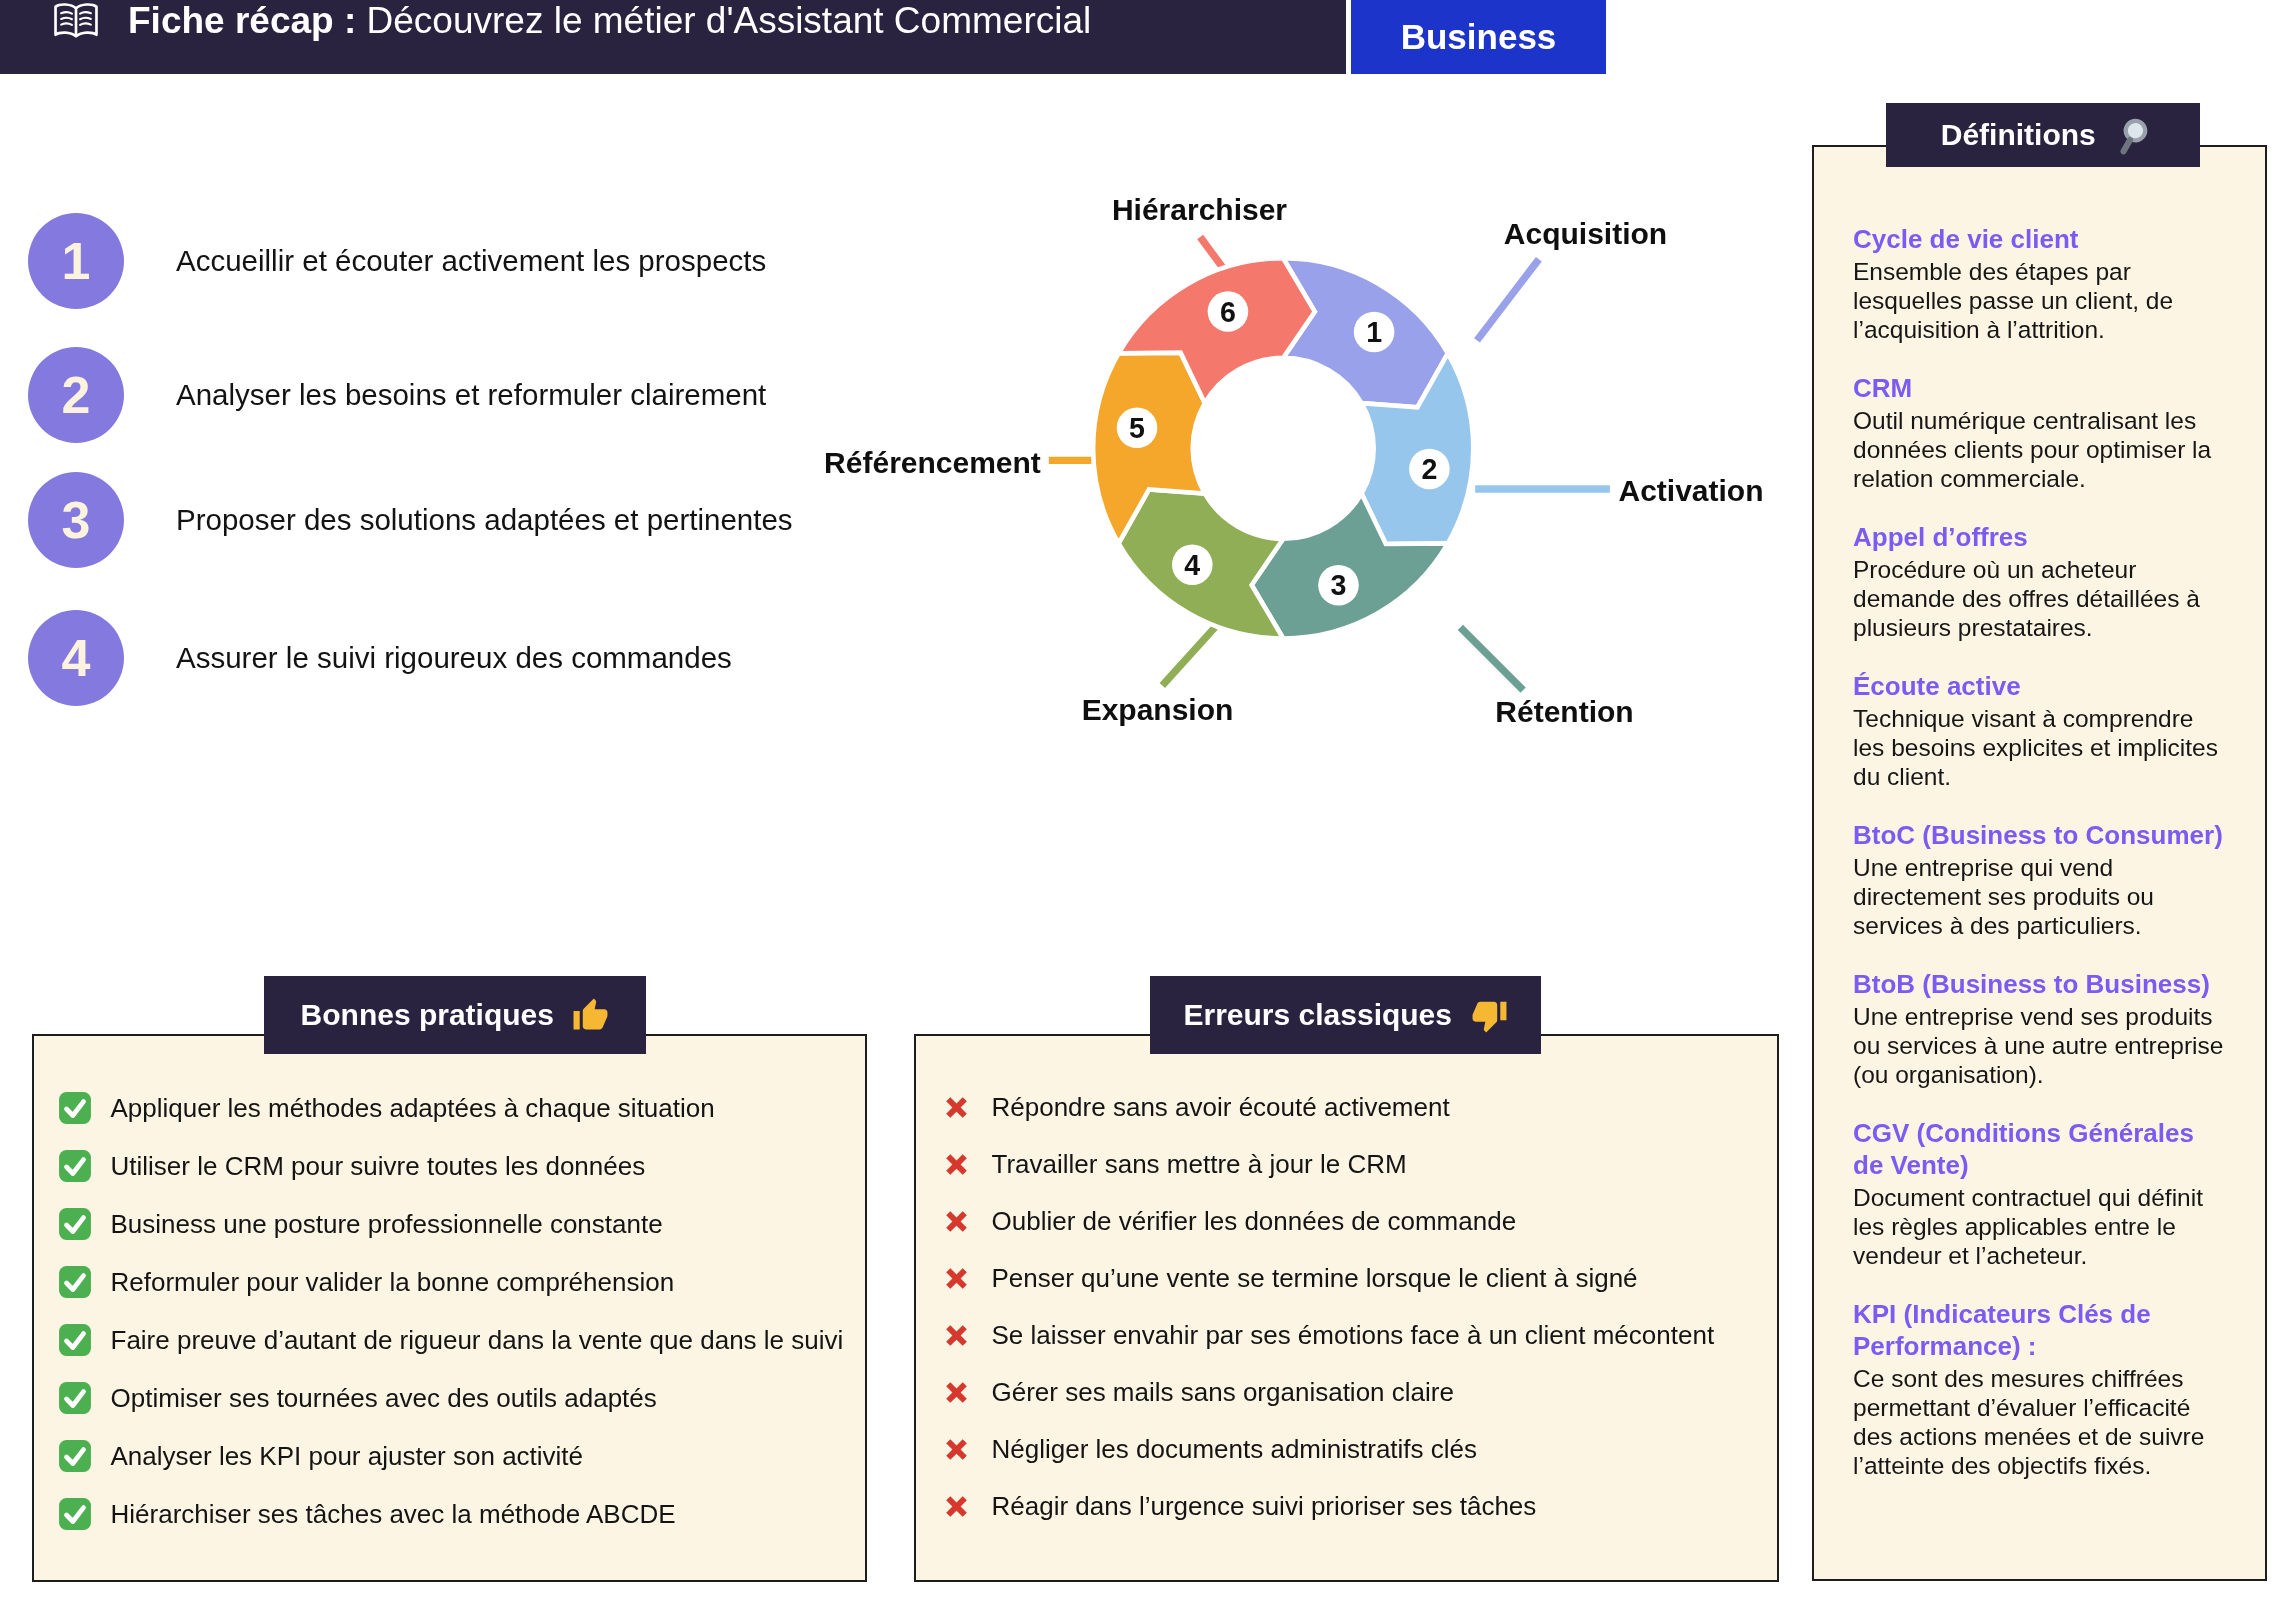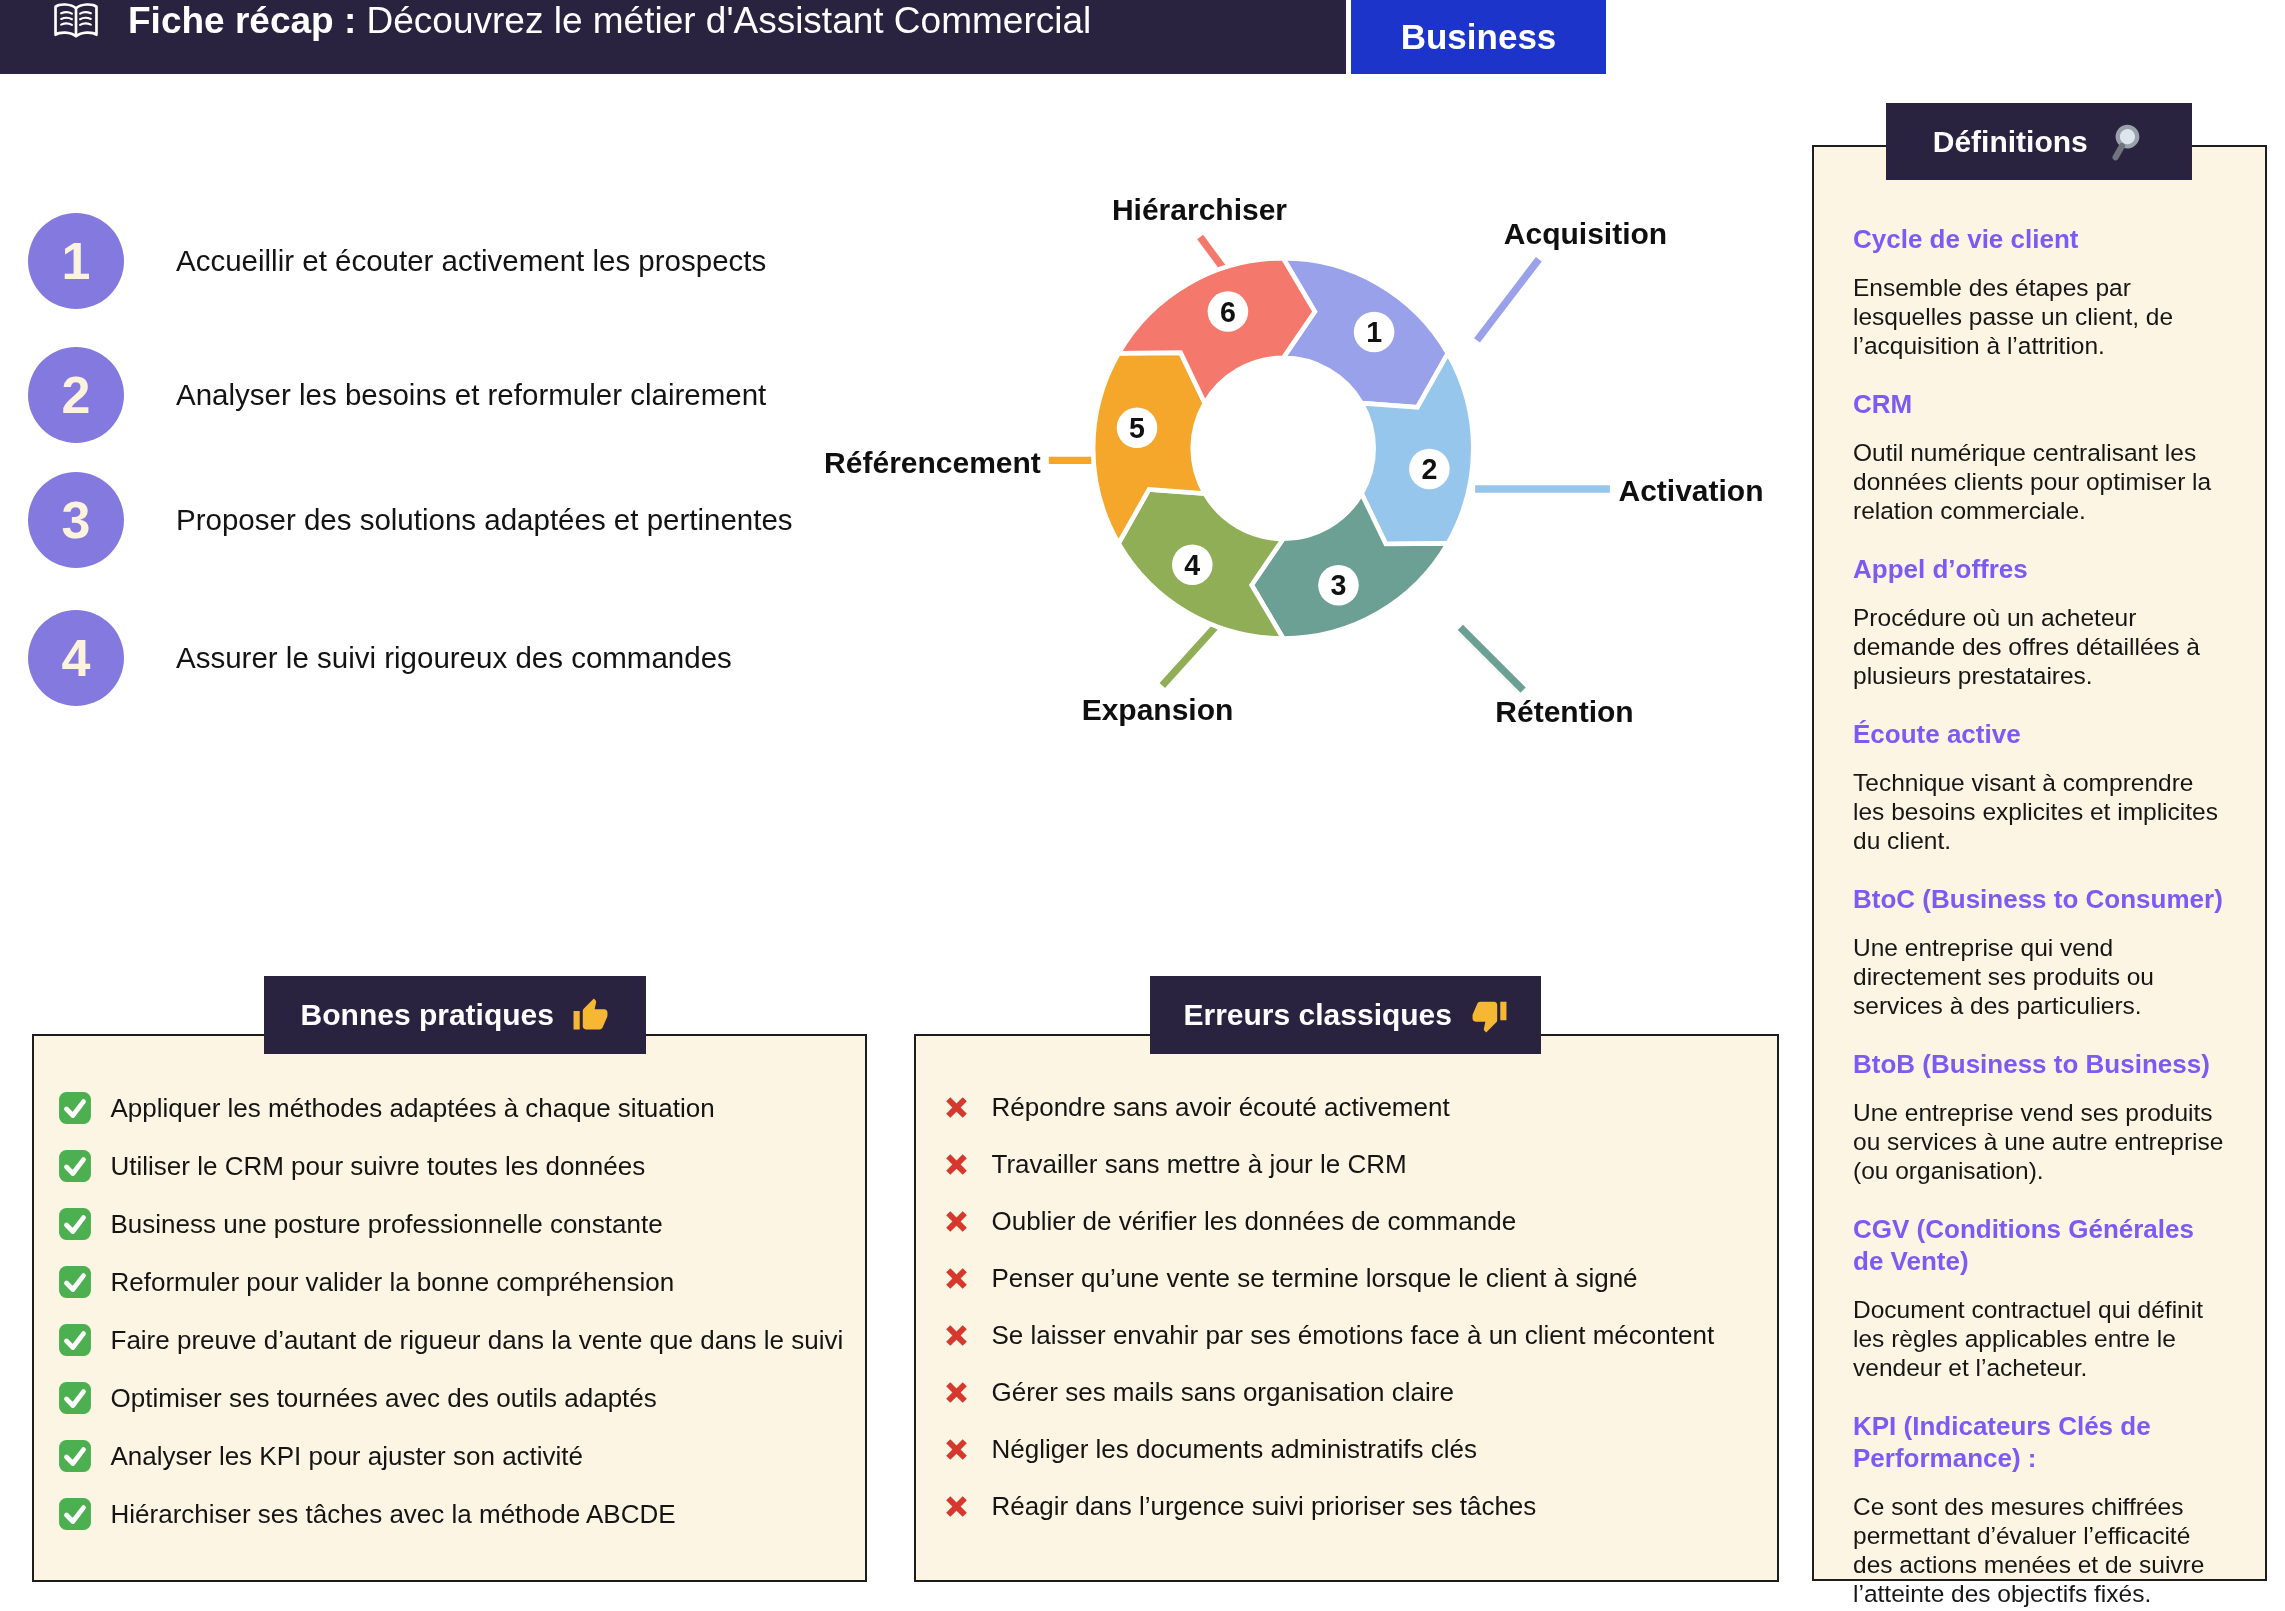--- a/index.html
+++ b/index.html
@@ -24,25 +24,25 @@
   #cycle-svg{position:absolute;left:831px;top:138px;width:969px;height:665px;}
   #cycle-svg text{font:700 31px "Liberation Sans","DejaVu Sans",sans-serif;}
   .cycle-label{position:absolute;font-size:30px;font-weight:700;color:#0f0f0f;text-align:center;line-height:41px;}
 
   
   .panel{position:absolute;background:#FCF5E3;border:2.8px solid #1D1D1D;box-sizing:border-box;}
   .panel-badge{position:absolute;background:#2A2340;color:#ffffff;display:flex;align-items:center;
                justify-content:center;gap:18.5px;font-size:30px;font-weight:700;z-index:5;white-space:nowrap;}
 
   #defs-panel{left:1812px;top:145px;width:455px;height:1436px;}
-  #defs-badge{left:1886px;top:103px;width:306px;height:77px;}
+  #defs-badge{left:1886px;top:103px;width:306px;height:64px;padding-left:8px;}
   .defs-list{padding:76px 35px 0 39px;}
   .def-entry{margin-bottom:28px;}
   .def-term{color:#7A5BF3;font-weight:700;font-size:26px;line-height:32px;}
-  .def-text{color:#161616;font-size:24.5px;line-height:29px;margin-top:18px;}
+  .def-text{color:#161616;font-size:24.5px;line-height:29px;margin-top:2px;}
 
   #good-panel{left:32px;top:1034px;width:835px;height:548px;}
   #good-badge{left:264px;top:976px;width:382px;height:78px;}
   #bad-panel{left:914px;top:1034px;width:865px;height:548px;}
   #bad-badge{left:1150px;top:976px;width:391px;height:78px;}
 
   .check-list{display:flex;flex-direction:column;gap:24px;padding:55px 16.6px 0 24px;}
   .check-item{display:flex;align-items:center;gap:18.5px;font-size:26px;color:#141414;white-space:nowrap;}
   .icon-box{flex:0 0 auto;display:flex;align-items:center;}
 </style>

